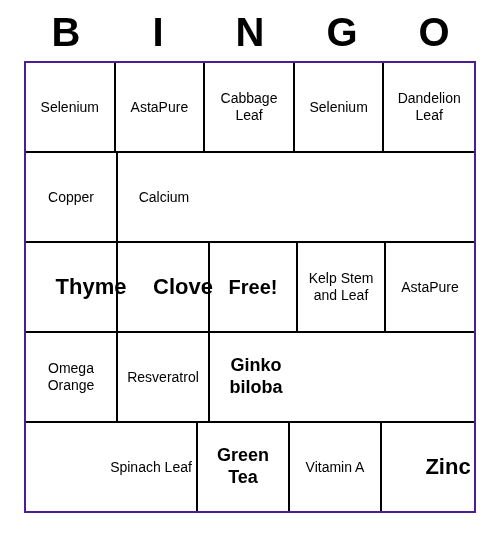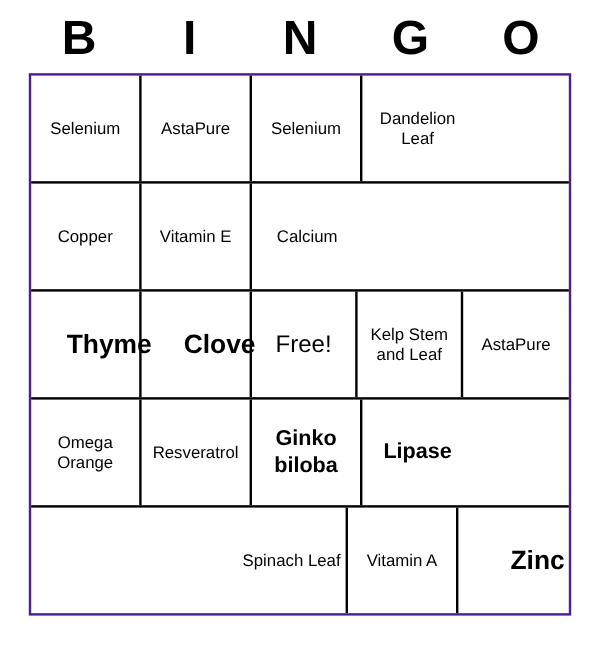--- a/index.html
+++ b/index.html
@@ -74,60 +74,60 @@
       padding-left: 44px;
     }
 
     .cell-medium {
       font-size: 18px;
       font-weight: bold;
     }
 
     .cell-free {
       font-size: 20px;
-      font-weight: normal;
+      font-weight: bold;
       text-align: right;
     }
   </style>
 </head>
 <body>
 
 <div class="bingo-header">
 
 <span class="bingo-letter">B</span>
     <span class="bingo-letter">I</span>
     <span class="bingo-letter">N</span>
     <span class="bingo-letter">G</span>
     <span class="bingo-letter">O</span>
   </div>
 
 <div class="bingo-grid">
 
 <div class="bingo-row">
       <div class="bingo-cell">Selenium</div>
       <div class="bingo-cell">AstaPure</div>
+      <div class="bingo-cell">Cabbage Leaf</div>
       <div class="bingo-cell">Selenium</div>
       <div class="bingo-cell">Dandelion Leaf</div>
     </div>
     <div class="bingo-row">
       <div class="bingo-cell">Copper</div>
-      <div class="bingo-cell">Vitamin E</div>
       <div class="bingo-cell">Calcium</div>
     </div>
     <div class="bingo-row">
       <div class="bingo-cell cell-large">Thyme</div>
       <div class="bingo-cell cell-large">Clove</div>
       <div class="bingo-cell cell-free">Free!</div>
       <div class="bingo-cell">Kelp Stem and Leaf</div>
       <div class="bingo-cell">AstaPure</div>
     </div>
     <div class="bingo-row">
       <div class="bingo-cell">Omega Orange</div>
       <div class="bingo-cell">Resveratrol</div>
       <div class="bingo-cell cell-medium">Ginko biloba</div>
-      <div class="bingo-cell cell-medium">Lipase</div>
     </div>
     <div class="bingo-row">
       <div class="bingo-cell">Spinach Leaf</div>
+      <div class="bingo-cell cell-medium">Green Tea</div>
       <div class="bingo-cell">Vitamin A</div>
       <div class="bingo-cell cell-large">Zinc</div>
     </div>
   </div>
 
 </body></html>

